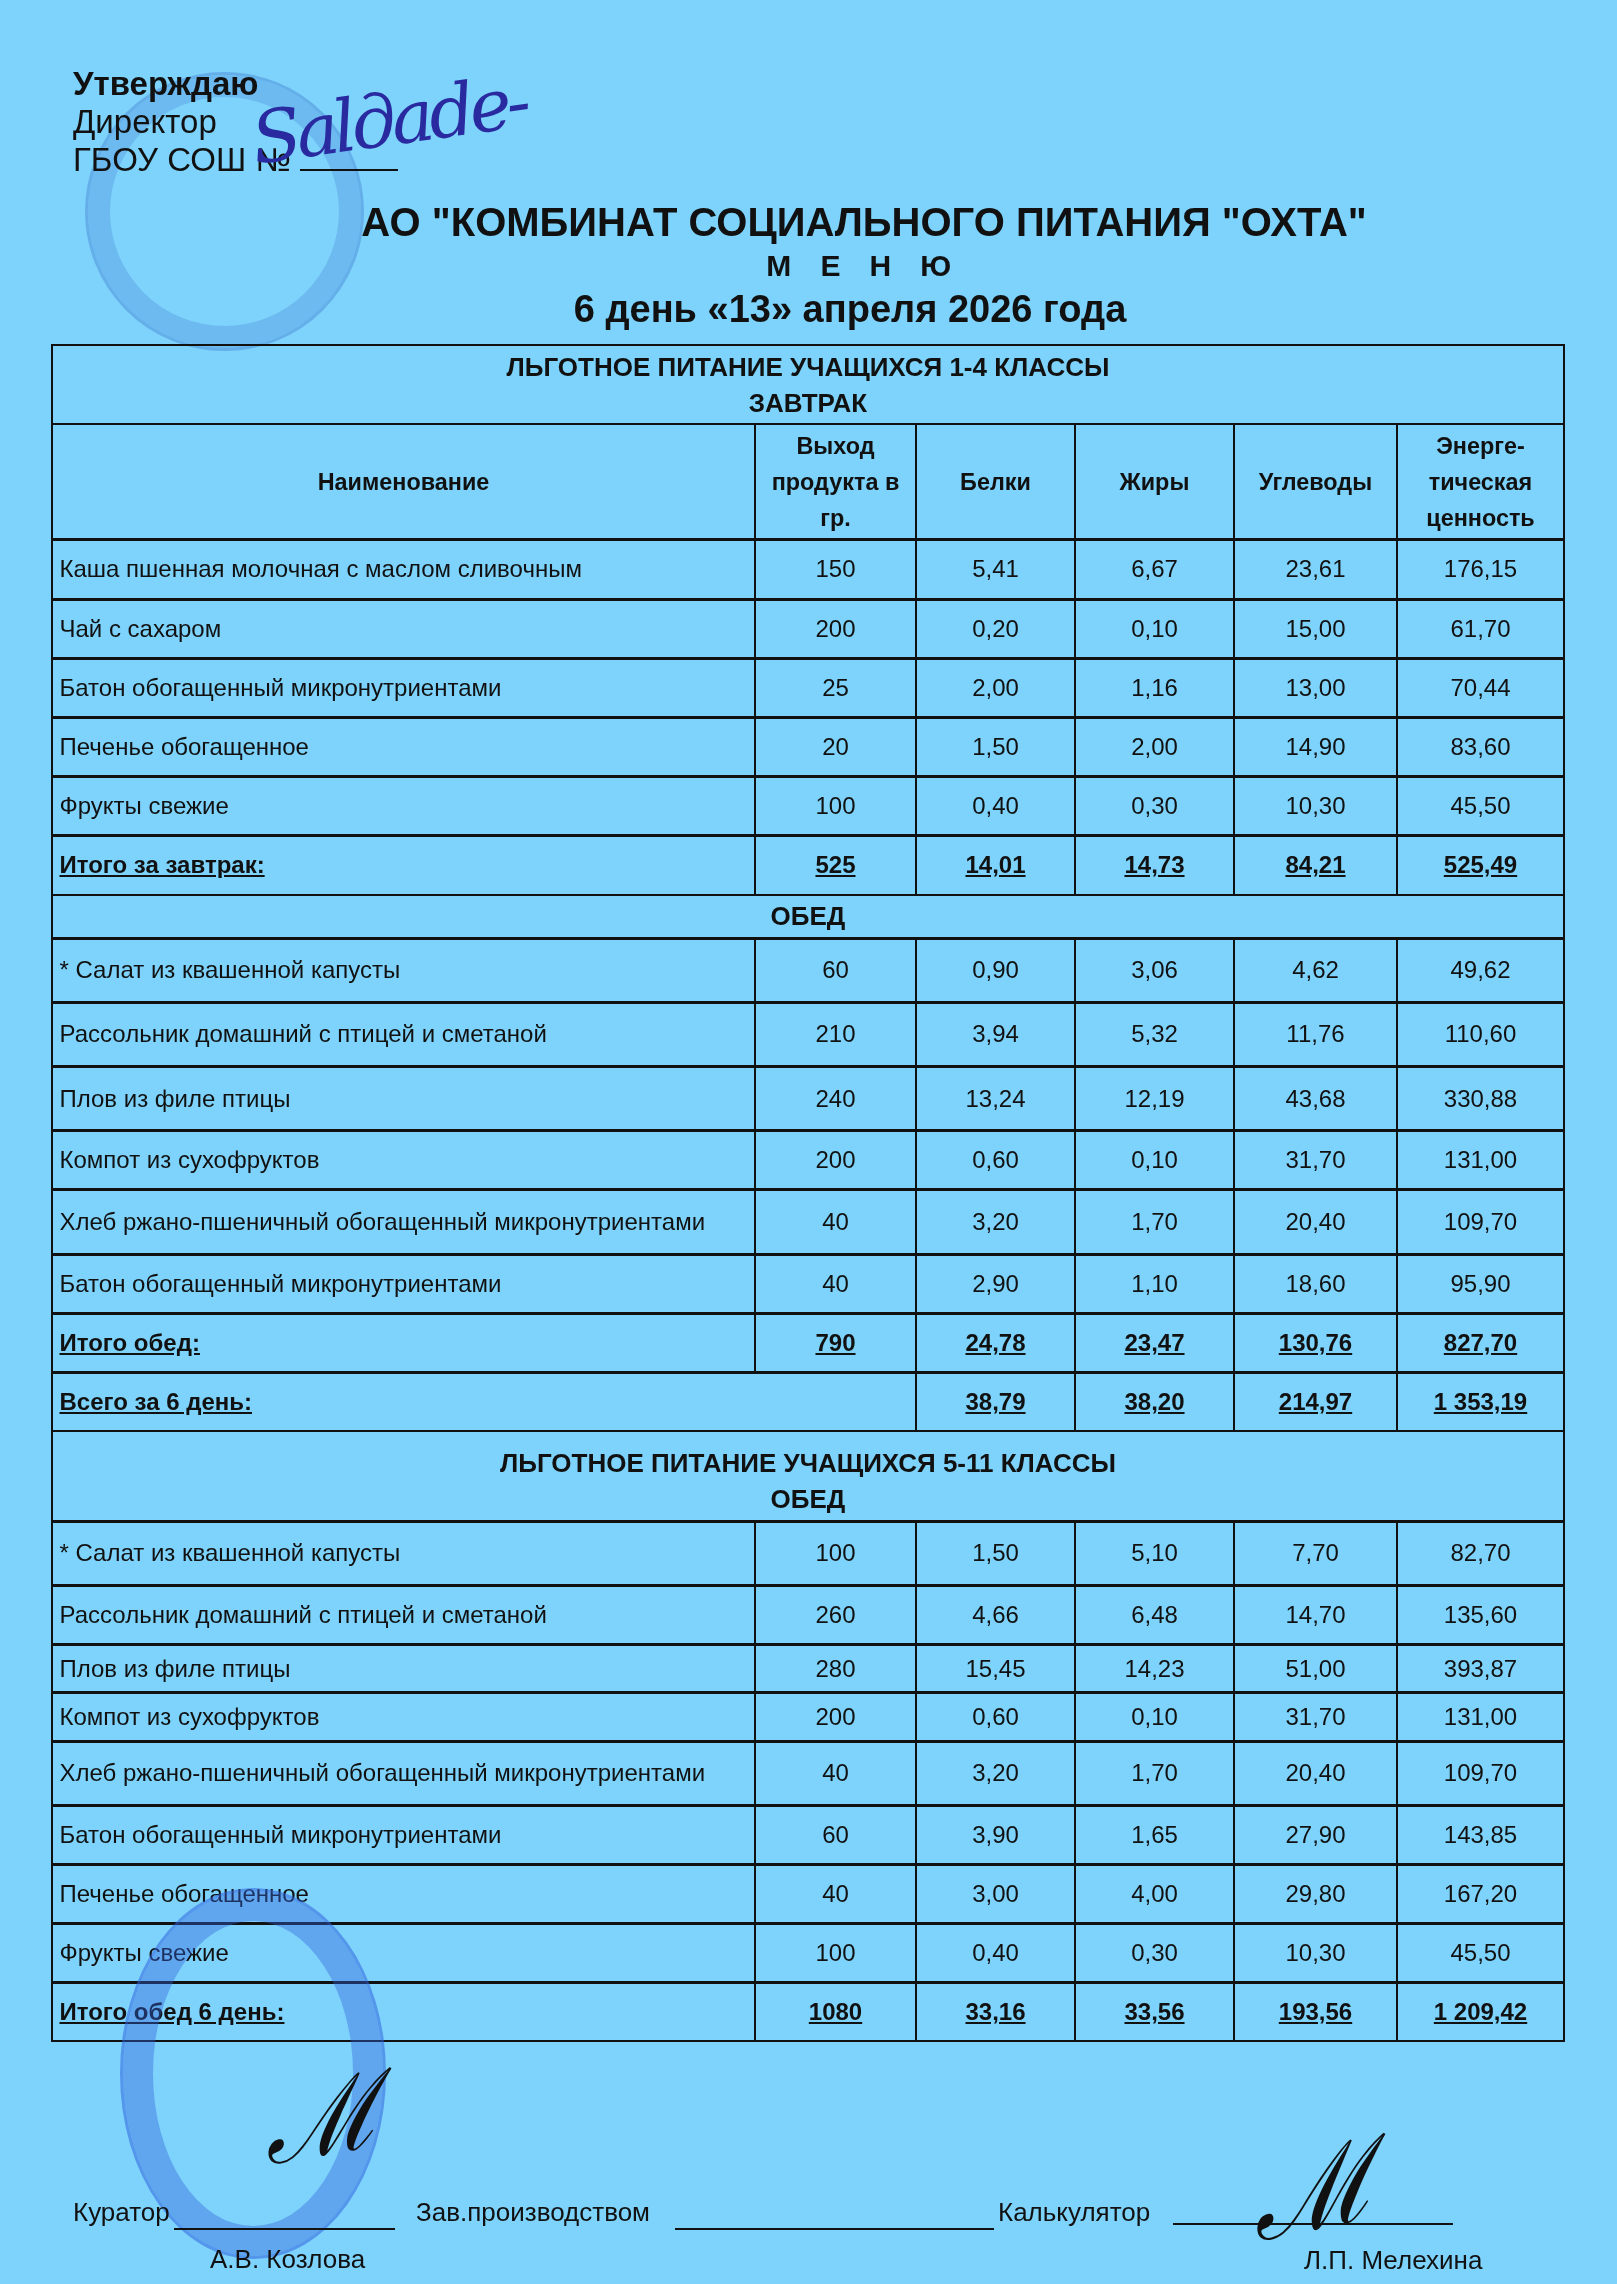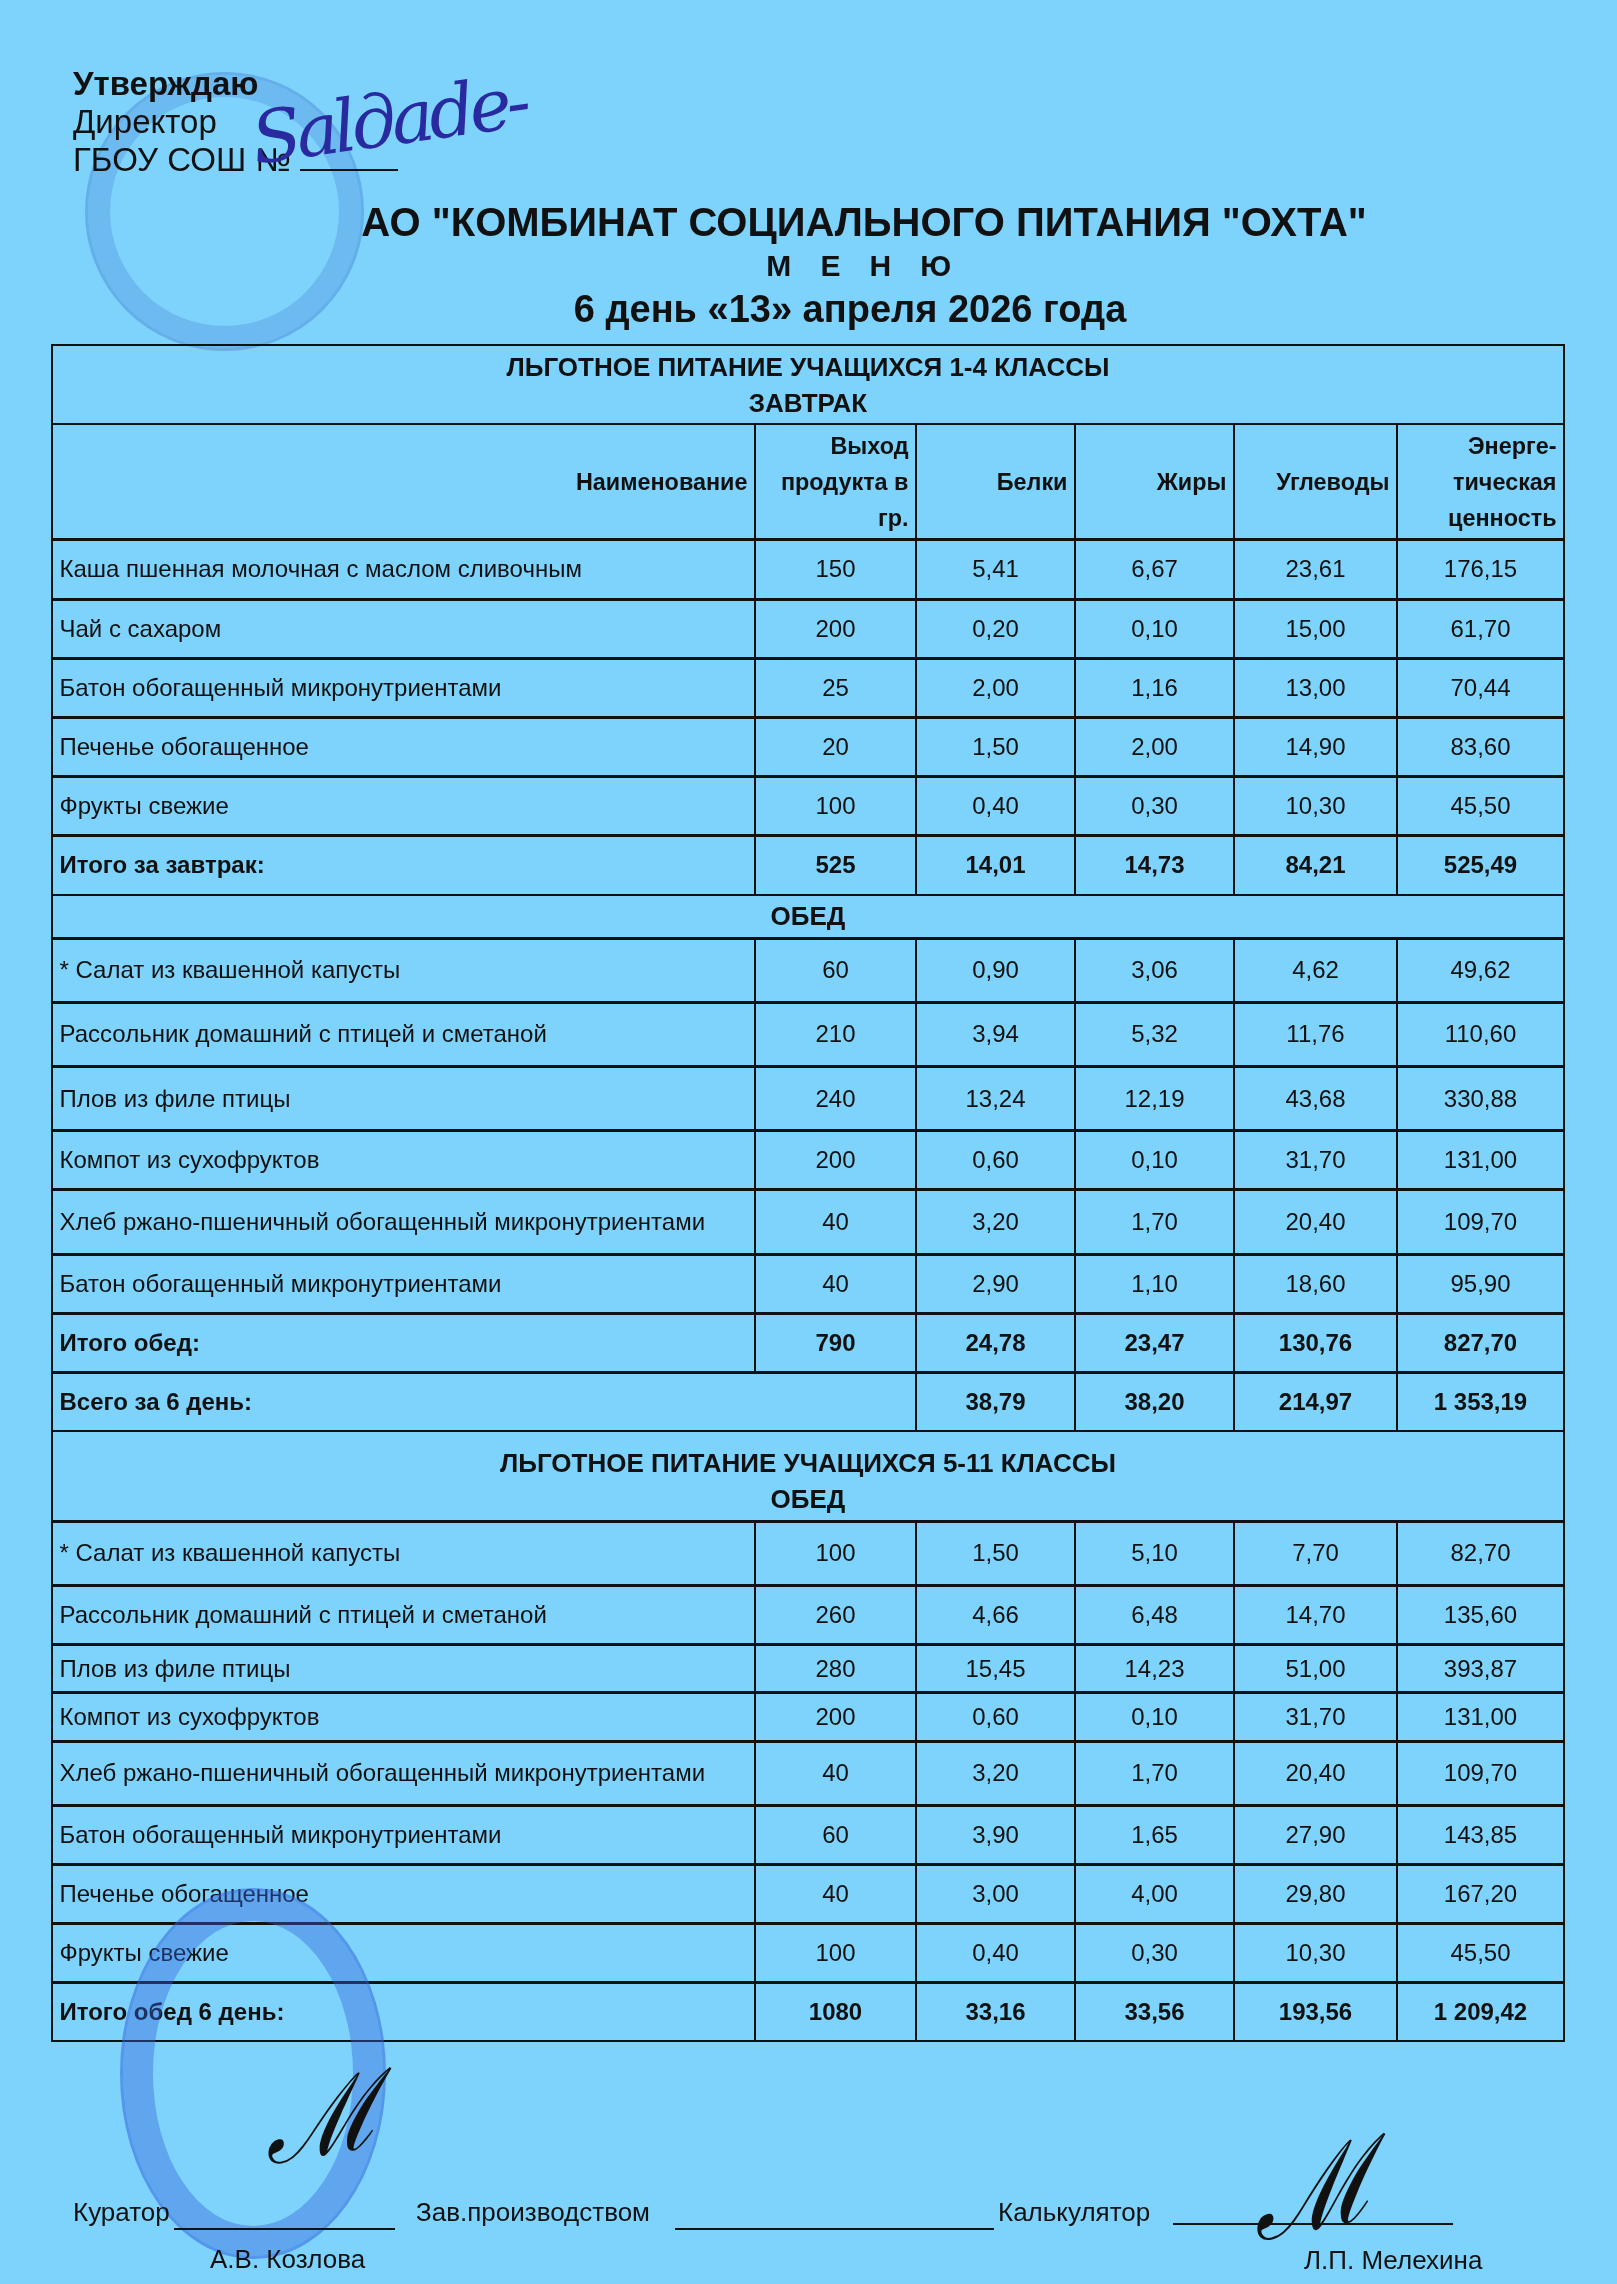--- a/index.html
+++ b/index.html
@@ -30,22 +30,22 @@
     position: absolute; left: 51px; top: 344px; width: 1512px;
     border-collapse: collapse; table-layout: fixed; font-size: 24px;
   }
   table.menu-table td, table.menu-table th {
     border: 2px solid #111; padding: 2.6px 6.5px; vertical-align: middle;
   }
   table.menu-table tr.row td { border-top: 3.3px solid #111; }
   .c-name { width: 703px; text-align: left; }
   .c-num { text-align: center; }
   .section-head td { text-align: center; font-weight: bold; font-size: 26px; line-height: 36px; padding: 3.9px 0; }
-  .col-head th { font-weight: bold; font-size: 23.4px; line-height: 36px; text-align: right; }
-  .total td { font-weight: bold; }
+  .col-head th { font-weight: bold; font-size: 23.4px; line-height: 36px; text-align: center; }
+  .total td { font-weight: bold; text-decoration: underline; }
   tr.h88 td { height: 51px; }
   tr.h96 td { height: 56px; }
   tr.h70 td { height: 40px; }
 
   .signatures { position: absolute; left: 73px; top: 2197px; font-size: 26px; }
   .signatures .lbl { position: absolute; white-space: nowrap; }
   .signatures .line { position: absolute; border-bottom: 2.6px solid #111; }
   .sig-calc { left: 1247px; top: 2110px; font-size: 111px; color: #111; transform: rotate(-12deg); }
   .sig-cur { left: 260px; top: 2044px; font-size: 104px; color: #111; transform: rotate(-10deg); }
 </style>

